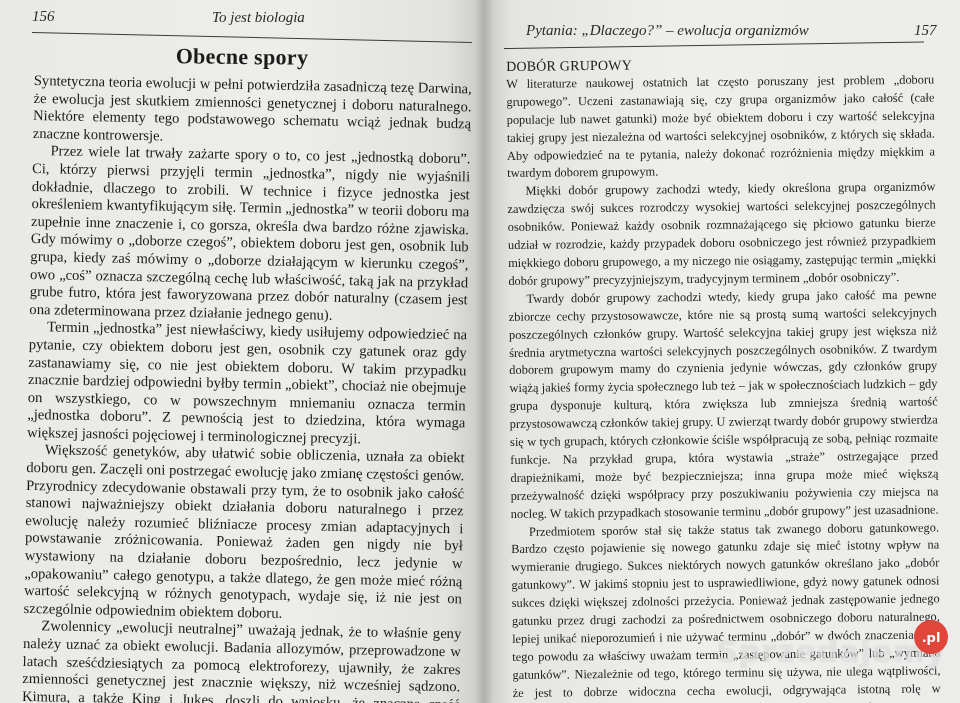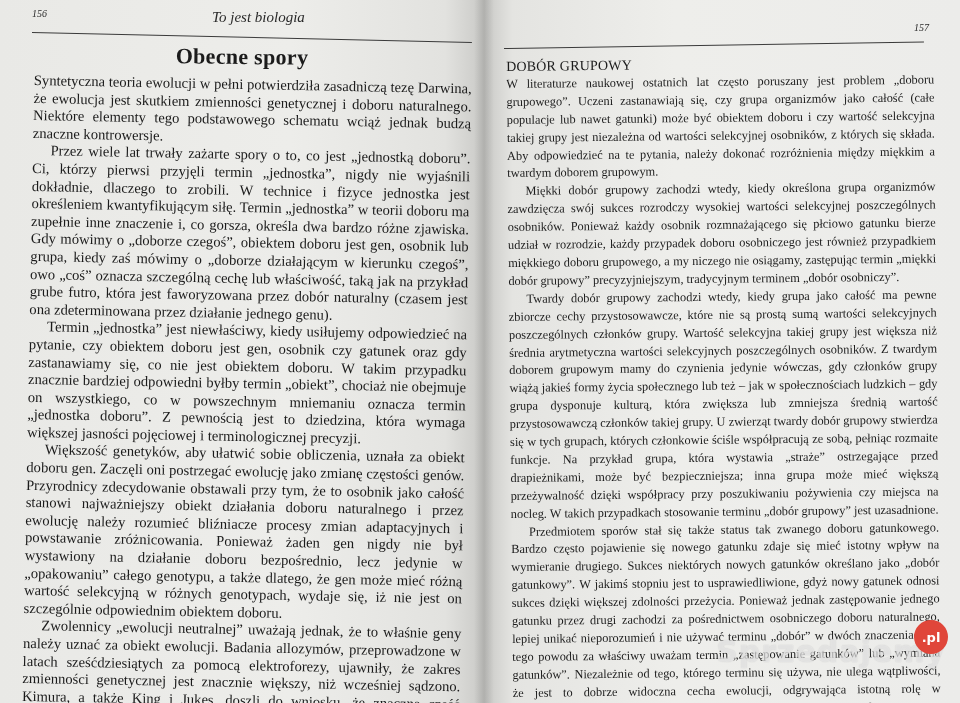--- a/index.html
+++ b/index.html
@@ -16,21 +16,21 @@
   }
   .page.left { width: 484px; }
   .page.right {
     width: 476px;
     background: linear-gradient(90deg, #c8c8c5 0%, #e4e4e1 6%, #eeeeeb 40%, #ececea 100%);
   }
   .running-head {
     position: absolute; font-style: italic; font-size: 15px; color: #2a2a2a;
   }
   .rule { position: absolute; height: 1.4px; background: #3a3a3a; }
-  .page-no { position: absolute; font-style: italic; font-size: 10px; color: #2a2a2a; }
+  .page-no { position: absolute; font-style: italic; font-size: 15px; color: #2a2a2a; }
   .chapter-title {
     position: absolute; left: 0; width: 100%; text-align: center;
     top: 44px; font-weight: bold; font-size: 22px; letter-spacing: 0.3px;
     transform: rotate(0.6deg);
   }
   .col {
     position: absolute; font-size: 14.6px; line-height: 17.6px; text-align: justify;
   }
   .left .col { left: 34px; width: 438px; top: 72px; transform: rotate(1.1deg); transform-origin: 0 0; }
   .right .col { left: 22px; width: 428px; top: 58px; font-size: 12.4px; line-height: 17.9px; transform: rotate(-0.6deg); transform-origin: 0 0; }
@@ -70,20 +70,21 @@
     <div class="col">
       <p>Syntetyczna teoria ewolucji w pełni potwierdziła zasadniczą tezę Darwina, że ewolucja jest skutkiem zmienności genetycznej i doboru naturalnego. Niektóre elementy tego podstawowego schematu wciąż jednak budzą znaczne kontrowersje.</p>
       <p class="ind">Przez wiele lat trwały zażarte spory o to, co jest „jednostką doboru”. Ci, którzy pierwsi przyjęli termin „jednostka”, nigdy nie wyjaśnili dokładnie, dlaczego to zrobili. W technice i fizyce jednostka jest określeniem kwantyfikującym siłę. Termin „jednostka” w teorii doboru ma zupełnie inne znaczenie i, co gorsza, określa dwa bardzo różne zjawiska. Gdy mówimy o „doborze czegoś”, obiektem doboru jest gen, osobnik lub grupa, kiedy zaś mówimy o „doborze działającym w kierunku czegoś”, owo „coś” oznacza szczególną cechę lub właściwość, taką jak na przykład grube futro, która jest faworyzowana przez dobór naturalny (czasem jest ona zdeterminowana przez działanie jednego genu).</p>
       <p class="ind">Termin „jednostka” jest niewłaściwy, kiedy usiłujemy odpowiedzieć na pytanie, czy obiektem doboru jest gen, osobnik czy gatunek oraz gdy zastanawiamy się, co nie jest obiektem doboru. W takim przypadku znacznie bardziej odpowiedni byłby termin „obiekt”, chociaż nie obejmuje on wszystkiego, co w powszechnym mniemaniu oznacza termin „jednostka doboru”. Z pewnością jest to dziedzina, która wymaga większej jasności pojęciowej i terminologicznej precyzji.</p>
       <p class="ind">Większość genetyków, aby ułatwić sobie obliczenia, uznała za obiekt doboru gen. Zaczęli oni postrzegać ewolucję jako zmianę częstości genów. Przyrodnicy zdecydowanie obstawali przy tym, że to osobnik jako całość stanowi najważniejszy obiekt działania doboru naturalnego i przez ewolucję należy rozumieć bliźniacze procesy zmian adaptacyjnych i powstawanie zróżnicowania. Ponieważ żaden gen nigdy nie był wystawiony na działanie doboru bezpośrednio, lecz jedynie w „opakowaniu” całego genotypu, a także dlatego, że gen może mieć różną wartość selekcyjną w różnych genotypach, wydaje się, iż nie jest on szczególnie odpowiednim obiektem doboru.</p>
       <p class="ind">Zwolennicy „ewolucji neutralnej” uważają jednak, że to właśnie geny należy uznać za obiekt ewolucji. Badania allozymów, przeprowadzone w latach sześćdziesiątych za pomocą elektroforezy, ujawniły, że zakres zmienności genetycznej jest znacznie większy, niż wcześniej sądzono. Kimura, a także King i Jukes, doszli do wniosku, że znaczna część zmienności genetycznej musi być „neutralna”. Oznacza to, że nowo zmutowany allel nie zmienia selekcyjnej wartości fenotypu. Uczeni nadal spierają się o to, czy częstość neutralnych mutacji jest rzeczywiście tak duża, jak twierdził Kimura (1983). Jeszcze więcej kontrowersji budzi problem ewolucyjnego znaczenia wymiany neutralnych alleli. Neutraliści, którzy sądzą, że to gen jest obiektem doboru, uważają ewolucję neutralną za bardzo ważne zjawisko. Przyrodnicy, którzy utrzymują, że obiektem ewolucji jest osobnik jako całość, twierdzą, że ewolucja zachodzi tylko wtedy, kiedy zmieniają się właściwości osobnika. Wymianę neutralnych genów uważają jedynie za „szum” ewolucyjny, nie odgrywający żadnej</p>
     </div>
   </div>
 
   <div class="page right">
+    <span class="running-head" style="left:42px; top:22px;">Pytania: „Dlaczego?” – ewolucja organizmów</span>
     <span class="page-no" style="left:430px; top:22px;">157</span>
     <div class="rule" style="left:20px; top:48px; width:420px; transform: rotate(-0.9deg); transform-origin:0 0;"></div>
     <div class="col">
       <div class="sec-head">Dobór grupowy</div>
       <p>W literaturze naukowej ostatnich lat często poruszany jest problem „doboru grupowego”. Uczeni zastanawiają się, czy grupa organizmów jako całość (całe populacje lub nawet gatunki) może być obiektem doboru i czy wartość selekcyjna takiej grupy jest niezależna od wartości selekcyjnej osobników, z których się składa. Aby odpowiedzieć na te pytania, należy dokonać rozróżnienia między miękkim a twardym doborem grupowym.</p>
       <p class="ind">Miękki dobór grupowy zachodzi wtedy, kiedy określona grupa organizmów zawdzięcza swój sukces rozrodczy wysokiej wartości selekcyjnej poszczególnych osobników. Ponieważ każdy osobnik rozmnażającego się płciowo gatunku bierze udział w rozrodzie, każdy przypadek doboru osobniczego jest również przypadkiem miękkiego doboru grupowego, a my niczego nie osiągamy, zastępując termin „miękki dobór grupowy” precyzyjniejszym, tradycyjnym terminem „dobór osobniczy”.</p>
       <p class="ind">Twardy dobór grupowy zachodzi wtedy, kiedy grupa jako całość ma pewne zbiorcze cechy przystosowawcze, które nie są prostą sumą wartości selekcyjnych poszczególnych członków grupy. Wartość selekcyjna takiej grupy jest większa niż średnia arytmetyczna wartości selekcyjnych poszczególnych osobników. Z twardym doborem grupowym mamy do czynienia jedynie wówczas, gdy członków grupy wiążą jakieś formy życia społecznego lub też – jak w społecznościach ludzkich – gdy grupa dysponuje kulturą, która zwiększa lub zmniejsza średnią wartość przystosowawczą członków takiej grupy. U zwierząt twardy dobór grupowy stwierdza się w tych grupach, których członkowie ściśle współpracują ze sobą, pełniąc rozmaite funkcje. Na przykład grupa, która wystawia „straże” ostrzegające przed drapieżnikami, może być bezpieczniejsza; inna grupa może mieć większą przeżywalność dzięki współpracy przy poszukiwaniu pożywienia czy miejsca na nocleg. W takich przypadkach stosowanie terminu „dobór grupowy” jest uzasadnione.</p>
       <p class="ind">Przedmiotem sporów stał się także status tak zwanego doboru gatunkowego. Bardzo często pojawienie się nowego gatunku zdaje się mieć istotny wpływ na wymieranie drugiego. Sukces niektórych nowych gatunków określano jako „dobór gatunkowy”. W jakimś stopniu jest to usprawiedliwione, gdyż nowy gatunek odnosi sukces dzięki większej zdolności przeżycia. Ponieważ jednak zastępowanie jednego gatunku przez drugi zachodzi za pośrednictwem osobniczego doboru naturalnego, lepiej unikać nieporozumień i nie używać terminu „dobór” w dwóch znaczeniach. Z tego powodu za właściwy uważam termin „zastępowanie gatunków” lub „wymiana gatunków”. Niezależnie od tego, którego terminu się używa, nie ulega wątpliwości, że jest to dobrze widoczna cecha ewolucji, odgrywająca istotną rolę w makroewolucji. Proces ten przebiega ściśle według zasad darwinowskich.</p>
 
     </div>

